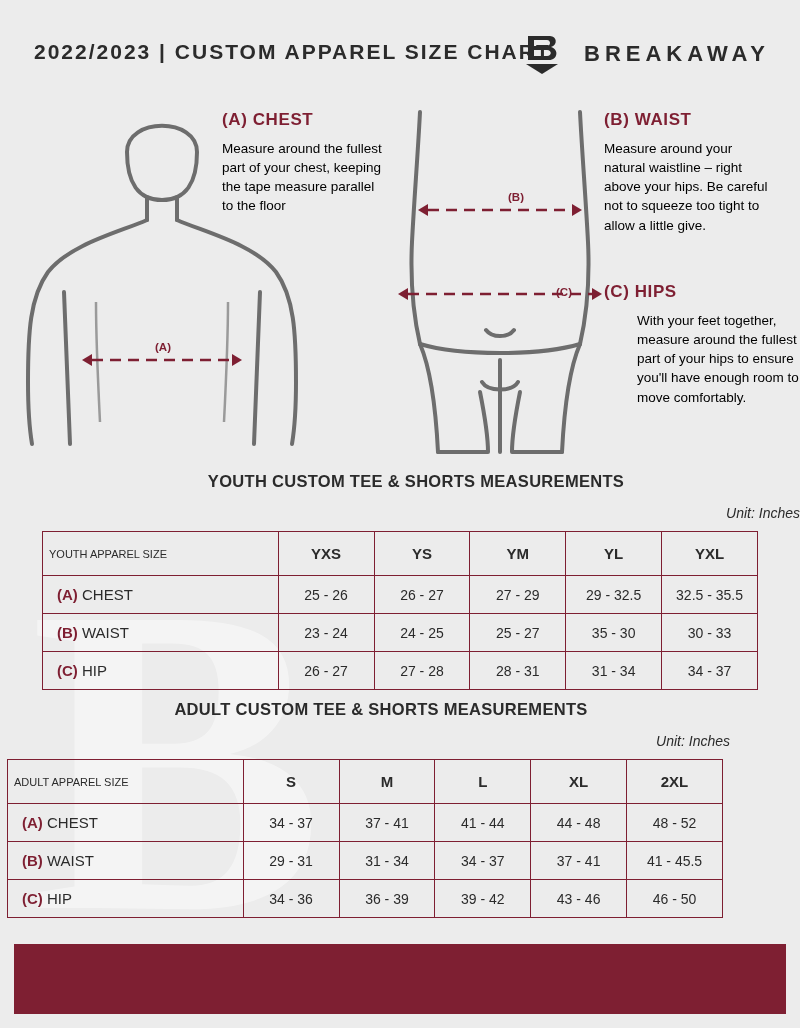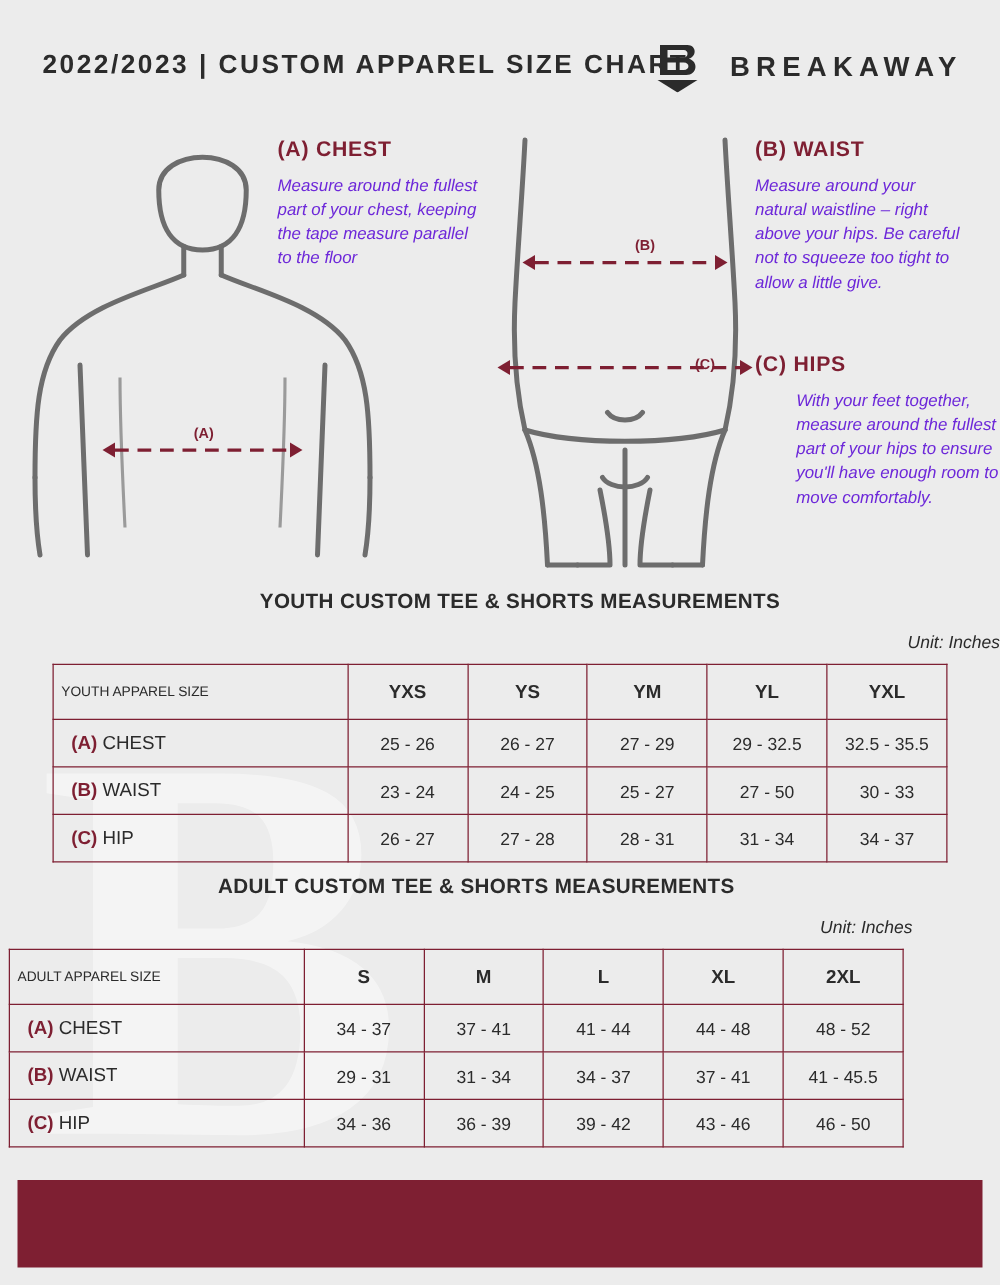--- a/index.html
+++ b/index.html
@@ -69,22 +69,21 @@
     position: absolute;
     font-size: 17px;
     font-weight: bold;
     letter-spacing: 0.6px;
     color: #7e1f32;
   }
   .callout-body {
     position: absolute;
     font-size: 13.5px;
     line-height: 1.42;
-    font-style: italic;
-    color: #6d28d9;
+    color: #000000;
     width: 165px;
   }
   .tag {
     position: absolute;
     font-size: 11.5px;
     font-weight: bold;
     color: #7e1f32;
   }
 
   
@@ -254,21 +253,21 @@
           <td>26 - 27</td>
           <td>27 - 29</td>
           <td>29 - 32.5</td>
           <td>32.5 - 35.5</td>
         </tr>
         <tr>
           <td class="rowhead"><span class="mk">(B)</span> <span>WAIST</span></td>
           <td>23 - 24</td>
           <td>24 - 25</td>
           <td>25 - 27</td>
-          <td>27 - 50</td>
+          <td>35 - 30</td>
           <td>30 - 33</td>
         </tr>
         <tr>
           <td class="rowhead"><span class="mk">(C)</span> <span>HIP</span></td>
           <td>26 - 27</td>
           <td>27 - 28</td>
           <td>28 - 31</td>
           <td>31 - 34</td>
           <td>34 - 37</td>
         </tr>

